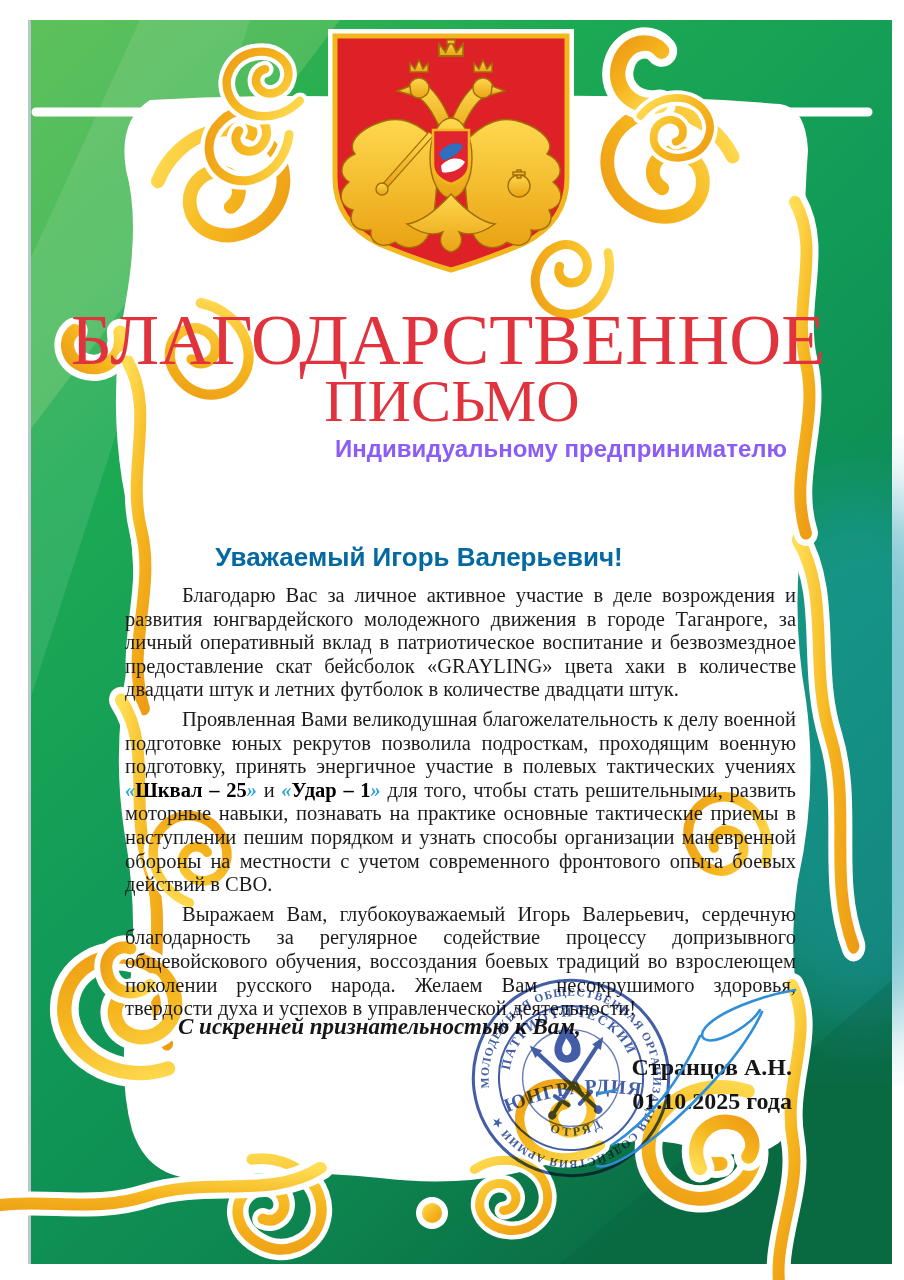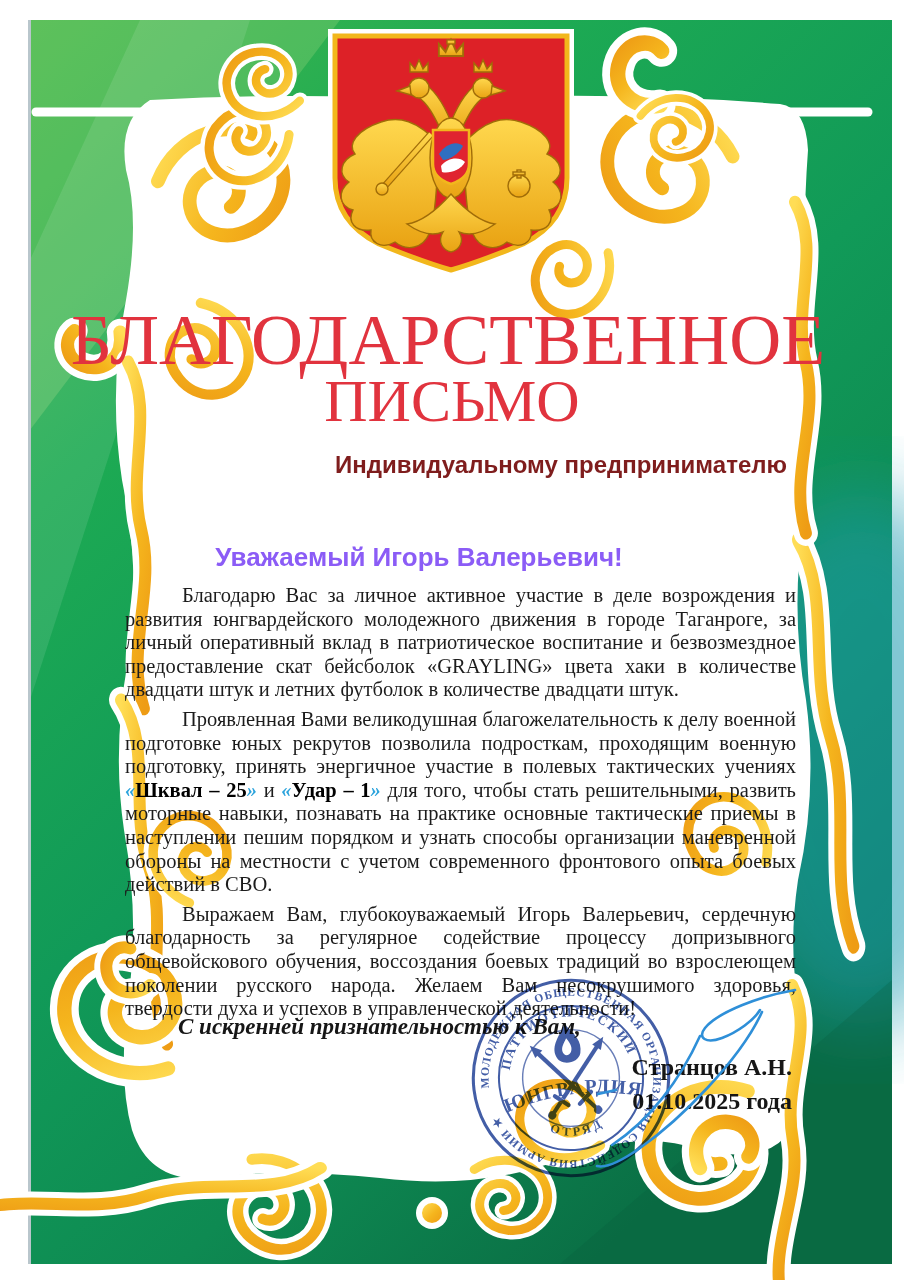--- a/index.html
+++ b/index.html
@@ -5,26 +5,26 @@
   html,body{margin:0;padding:0;background:#ffffff;}
   .page{position:relative;width:904px;height:1280px;background:#ffffff;overflow:hidden;
         font-family:"Liberation Serif", serif;}
   .layer{position:absolute;left:0;top:0;width:904px;height:1280px;}
   svg{display:block;}
   
   .title1{position:absolute;left:0;top:310px;width:840px;text-align:center;
           font-size:72px;line-height:60px;color:#e1333e;letter-spacing:0;z-index:6;margin-left:28px;}
   .title2{position:absolute;left:0;top:370px;width:904px;text-align:center;
           font-size:60px;line-height:62px;color:#e1333e;z-index:6;}
-  .recipient{position:absolute;right:117px;top:448px;text-align:center;z-index:6;
+  .recipient{position:absolute;right:117px;top:432px;text-align:center;z-index:6;
           font-family:"Liberation Sans", sans-serif;font-weight:bold;
-          font-size:24px;line-height:33px;color:#7f1d1d;}
+          font-size:24px;line-height:33px;color:#8b5cf6;}
   .greeting{position:absolute;left:0;top:542px;width:838px;text-align:center;z-index:6;
           font-family:"Liberation Sans", sans-serif;font-weight:bold;
-          font-size:26px;color:#8b5cf6;}
+          font-size:26px;color:#0369a1;}
   .body{position:absolute;left:119px;top:578px;width:683px;z-index:6;
           font-size:20.5px;line-height:23.6px;color:#1c1c1c;text-align:justify;}
   .body p{margin:6px;text-indent:57px;}
   .q{color:#2ba3dc;font-weight:bold;font-style:italic;}
   .ex{color:#000000;font-weight:bold;}
   .closing{position:absolute;left:150px;top:1012px;z-index:6;color:#161616;
           font-size:23px;line-height:30px;font-weight:bold;margin-left:28px;}
   .closing .it{font-style:italic;}
   .signer{position:absolute;right:112px;top:1050px;text-align:right;z-index:7;
           font-size:24px;line-height:34px;font-weight:bold;color:#161616;}

